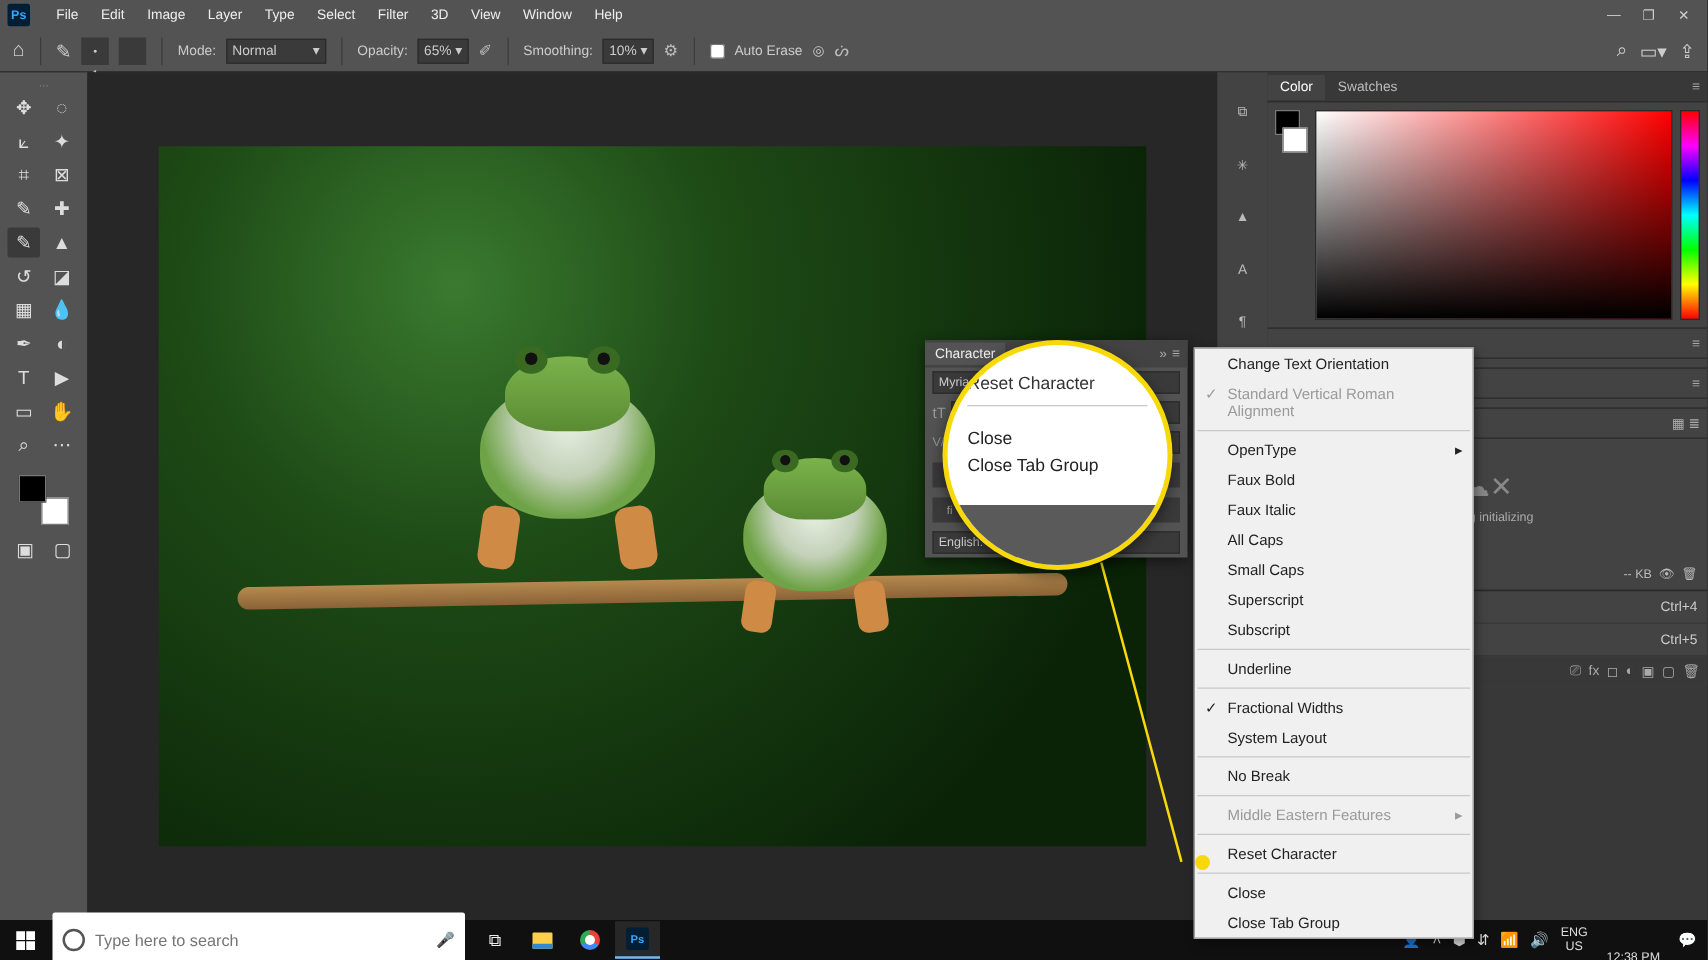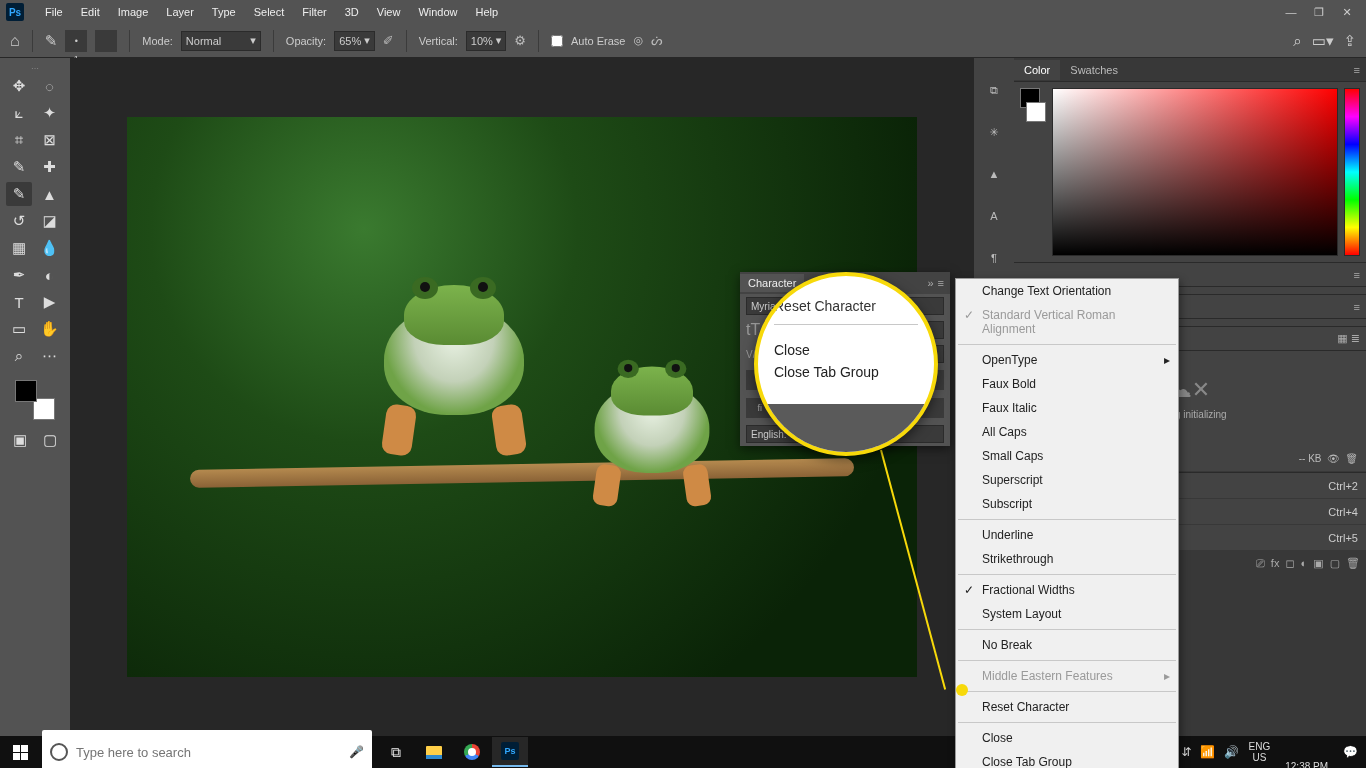--- a/index.html
+++ b/index.html
@@ -147,21 +147,21 @@
       <span style="margin-left:auto">▾</span>
     </div>
   <div class="sep"></div>
   <label>Opacity:</label>
   <div class="dd">
       <span>65%</span>
       <span>▾</span>
     </div>
   <span class="flow-icon">✐</span>
   <div class="sep"></div>
-  <label>Vertical:</label>
+  <label>Smoothing:</label>
   <div class="dd">
       <span>10%</span>
       <span>▾</span>
     </div>
   <span class="gear-icon">⚙</span>
   <div class="sep"></div>
   <input type="checkbox" style="">
   <label>Auto Erase</label>
   <span>◎</span>
   <span class="sym-icon">ᔖ</span>
@@ -281,24 +281,20 @@
         <div class="layer-row kb-indicator">
           <span></span>
           <span><span>-- KB</span> &nbsp;👁 &nbsp;🗑</span>
         </div>
       </div>
 
       <div class="panel-block layers-list">
         <div id="layer-rows">
             <div class="layer-row">
               <span></span>
-              <span>Ctrl+2</span>
-            </div>
-            <div class="layer-row">
-              <span></span>
               <span>Ctrl+4</span>
             </div>
             <div class="layer-row">
               <span></span>
               <span>Ctrl+5</span>
             </div>
           </div>
         <div class="layers-footer">
           <span>⎚</span>
           <span>fx</span>
@@ -320,21 +316,21 @@
         <span>»</span>
         <span>≡</span>
       </div>
   </div>
   <div class="row">
       <div class="dd">
         <span>Myriad Pro</span>
       </div>
     </div>
   <div class="row">
-    <span style="color:#999;font-size:16px;">tT</span>
+    <span style="color:#999;font-size:12px;">tT</span>
       <div class="dd" style="width:52px;"></div>
     <span style="color:#999;font-size:10px;">⬍</span>
       <div class="dd" style="width:52px;"></div>
   </div>
   <div class="row">
     <span style="color:#999;font-size:10px;">V/A</span>
       <div class="dd" style="width:52px;"></div>
     <span style="color:#999;font-size:10px;">VA</span>
       <div class="dd" style="width:52px;"></div>
   </div>
@@ -372,21 +368,20 @@
     <hr>
     <div class="mi"><span>OpenType</span><span class="arrow">▸</span></div>
     <div class="mi"><span>Faux Bold</span></div>
     <div class="mi"><span>Faux Italic</span></div>
     <div class="mi"><span>All Caps</span></div>
     <div class="mi"><span>Small Caps</span></div>
     <div class="mi"><span>Superscript</span></div>
     <div class="mi"><span>Subscript</span></div>
     <hr>
     <div class="mi"><span>Underline</span></div>
-    <div class="mi"><span>Strikethrough</span></div>
     <hr>
     <div class="mi"><span class="check">✓</span><span>Fractional Widths</span></div>
     <div class="mi"><span>System Layout</span></div>
     <hr>
     <div class="mi"><span>No Break</span></div>
     <hr>
     <div class="mi disabled"><span>Middle Eastern Features</span><span class="arrow">▸</span></div>
     <hr>
     <div class="mi"><span>Reset Character</span></div>
     <hr>

